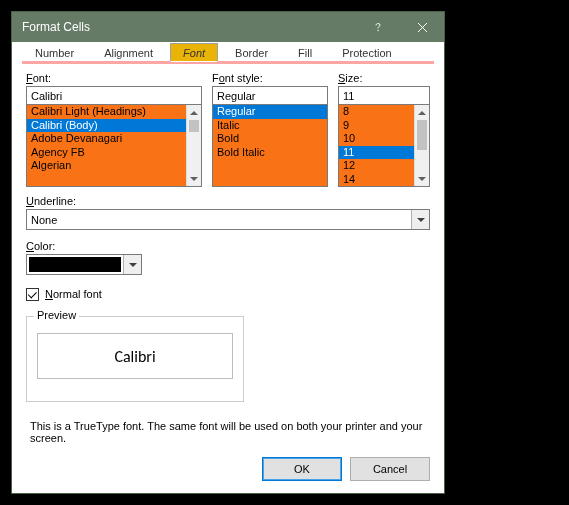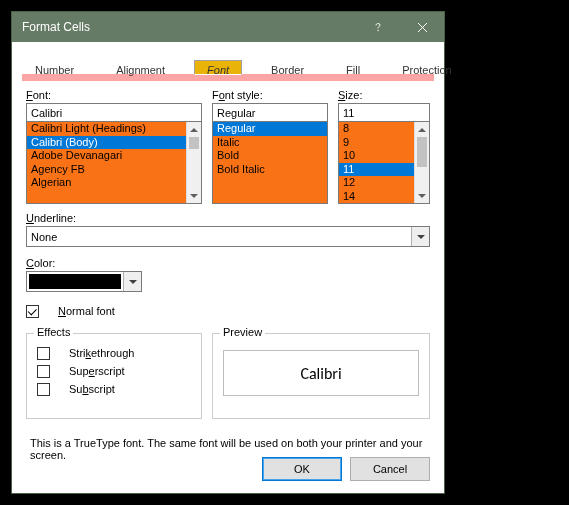--- a/index.html
+++ b/index.html
@@ -29,23 +29,23 @@
   }
   .titlebar .title { flex: 1; }
   .titlebar .tb-btn {
     width: 44px; height: 30px;
     display: flex; align-items: center; justify-content: center;
     color: #fff;
   }
   .titlebar .tb-btn svg { stroke: #fff; stroke-width: 1; fill: none; }
   .tabstrip {
     display: flex;
-    gap: 16px;
-    margin: 17px 10px 0 10px;
-    border-bottom: 7px solid #fca5a5;
+    gap: 4px;
+    margin: 0 10px 0 10px;
+    border-bottom: 3px solid #fca5a5;
     height: 22px;
   }
   .tab {
     padding: 3px 12px 3px 12px;
     border: 1px solid transparent;
     position: relative;
     top: 1px;
     font-size: 11px;
     color: #333;
   }
@@ -111,21 +111,21 @@
     border-left:1px solid #b0b0b0;
     background:#efefef;
     display:flex;align-items:center;justify-content:center;
   }
   .combo .combo-btn::before {
     content:'';width:0;height:0;
     border-left:4px solid transparent;border-right:4px solid transparent;
     border-top:4px solid #404040;
   }
   .check {
-    display:flex;align-items:center;gap:19px;
+    display:flex;align-items:center;gap:6px;
     font-size:11px;height:18px;
   }
   .check .box {
     width:13px;height:13px;border:1px solid #333;background:#fff;
     display:flex;align-items:center;justify-content:center;
   }
   .check .box.checked::after{
     content:'';width:7px;height:4px;border-left:1.5px solid #000;border-bottom:1.5px solid #000;
     transform:rotate(-45deg) translate(0,-1px);
   }
@@ -268,37 +268,20 @@
       </div>
       <div class="col-normal">
         <label class="check">
           <span class="box checked"></span>
           <span><span class="shortcut">N</span>ormal font</span>
         </label>
       </div>
     </div>
 
     <div class="row3">
-      <div class="col-effects">
-        <div class="group" style="height:86px">
-          <span class="legend">Effects</span>
-          <label class="check">
-            <span class="box"></span>
-            <span>Stri<span class="shortcut">k</span>ethrough</span>
-          </label>
-          <label class="check">
-            <span class="box"></span>
-            <span>Sup<span class="shortcut">e</span>rscript</span>
-          </label>
-          <label class="check">
-            <span class="box"></span>
-            <span>Su<span class="shortcut">b</span>script</span>
-          </label>
-        </div>
-      </div>
       <div class="col-preview">
         <div class="group" style="height:86px">
           <span class="legend">Preview</span>
           <div class="preview-box">
             <span>Calibri</span>
           </div>
         </div>
       </div>
     </div>
 

